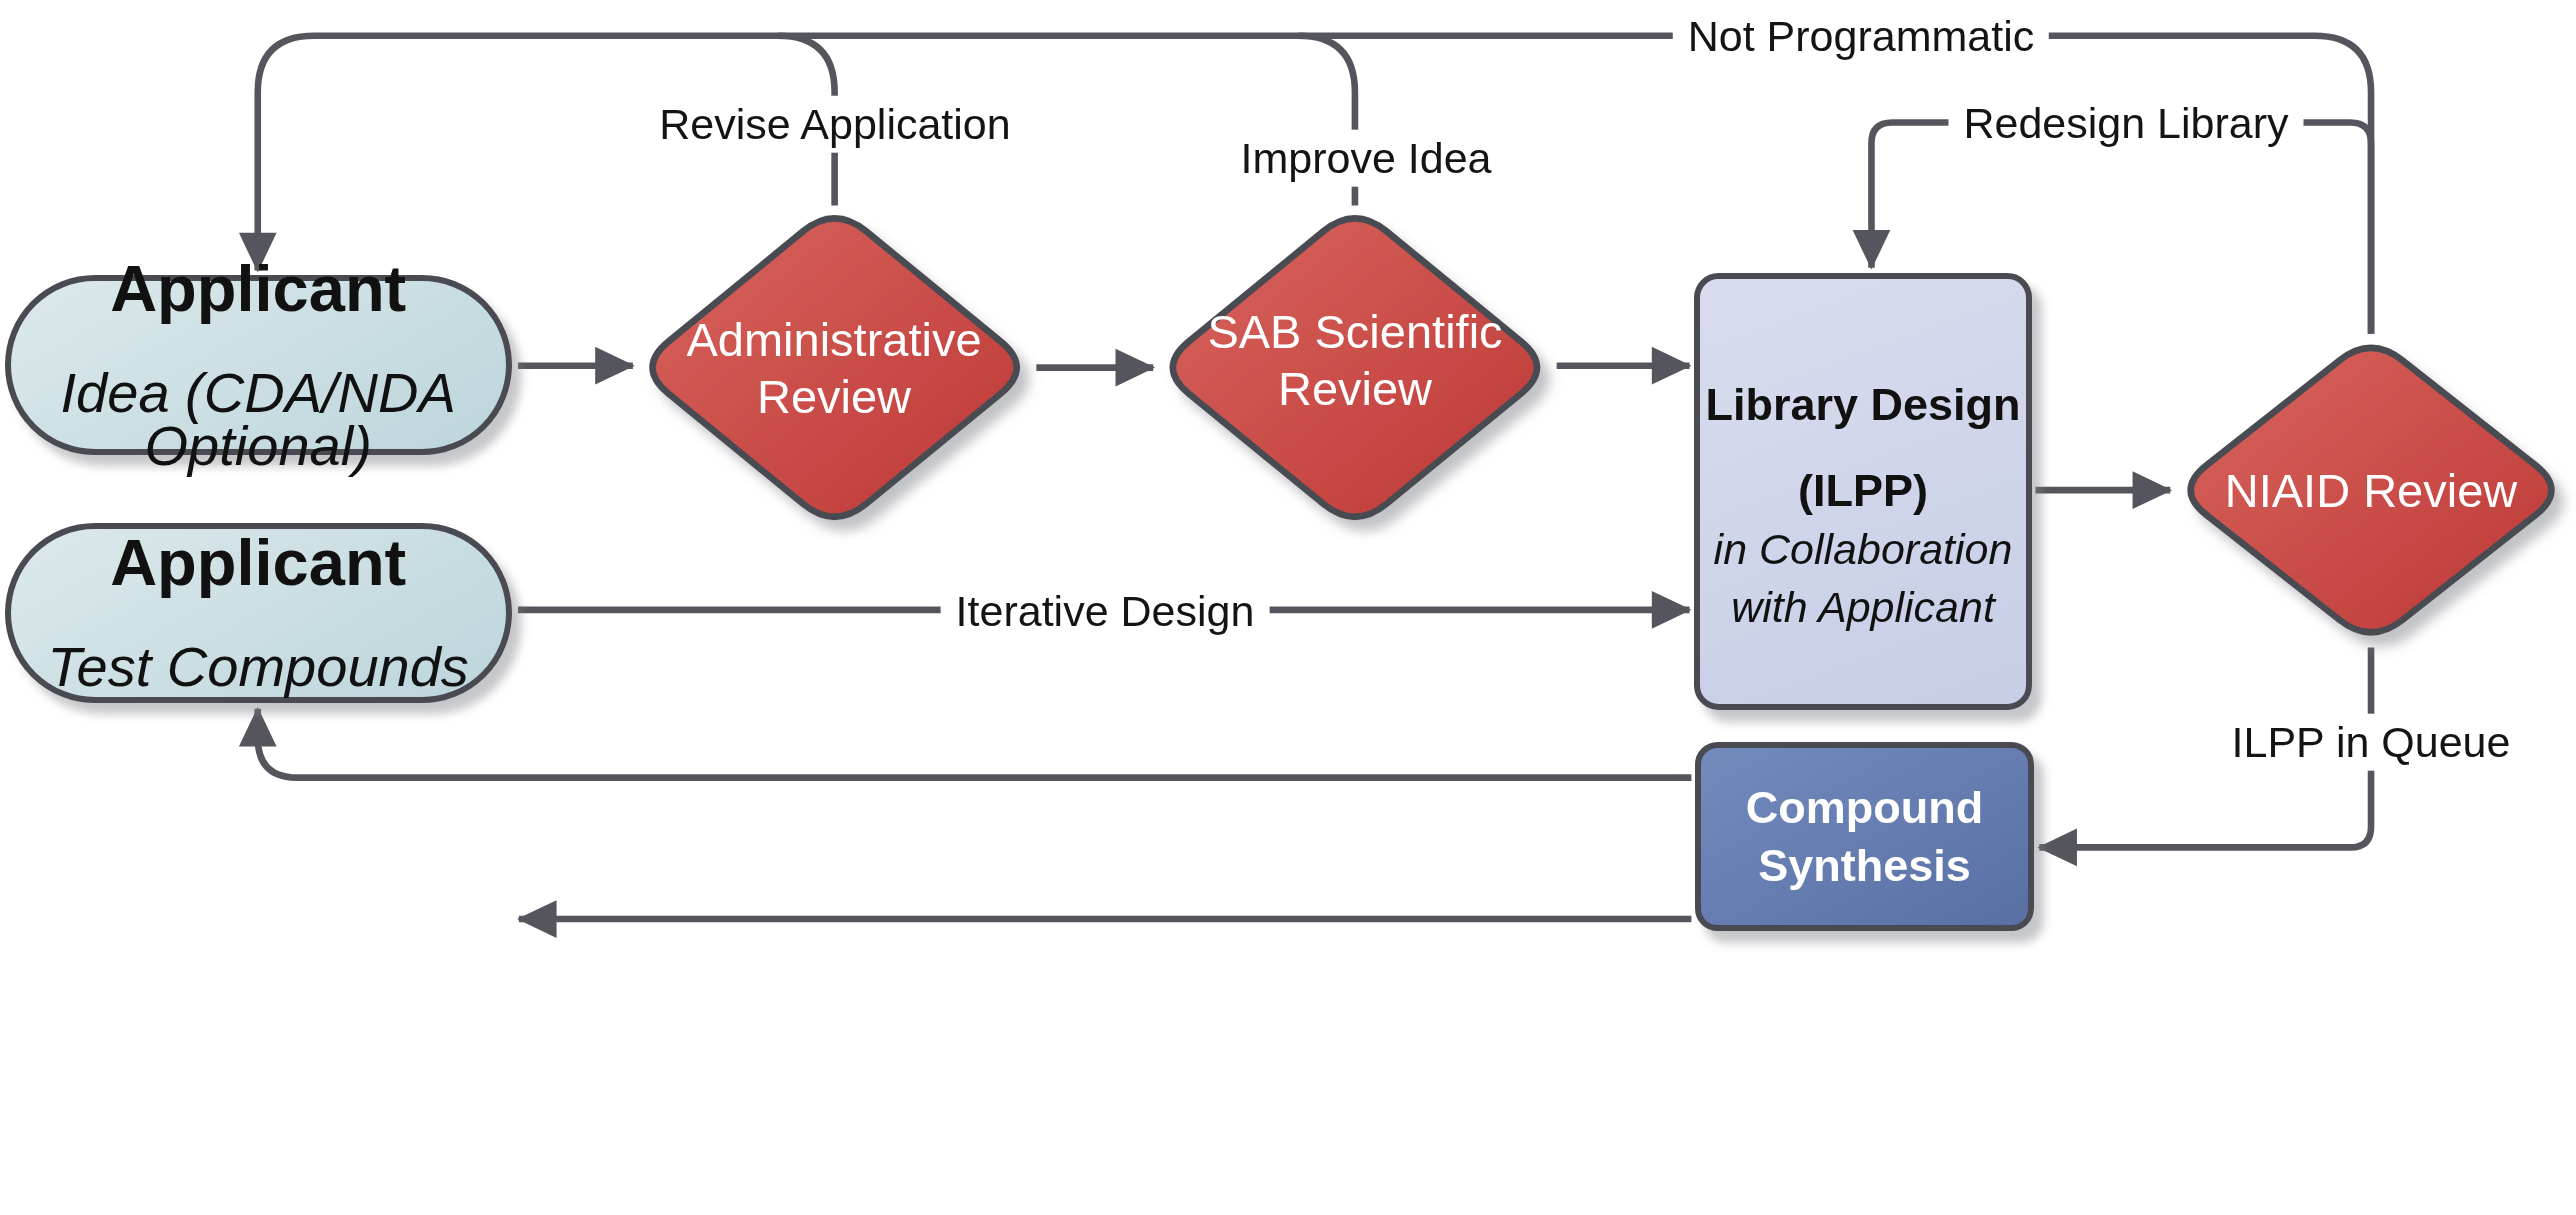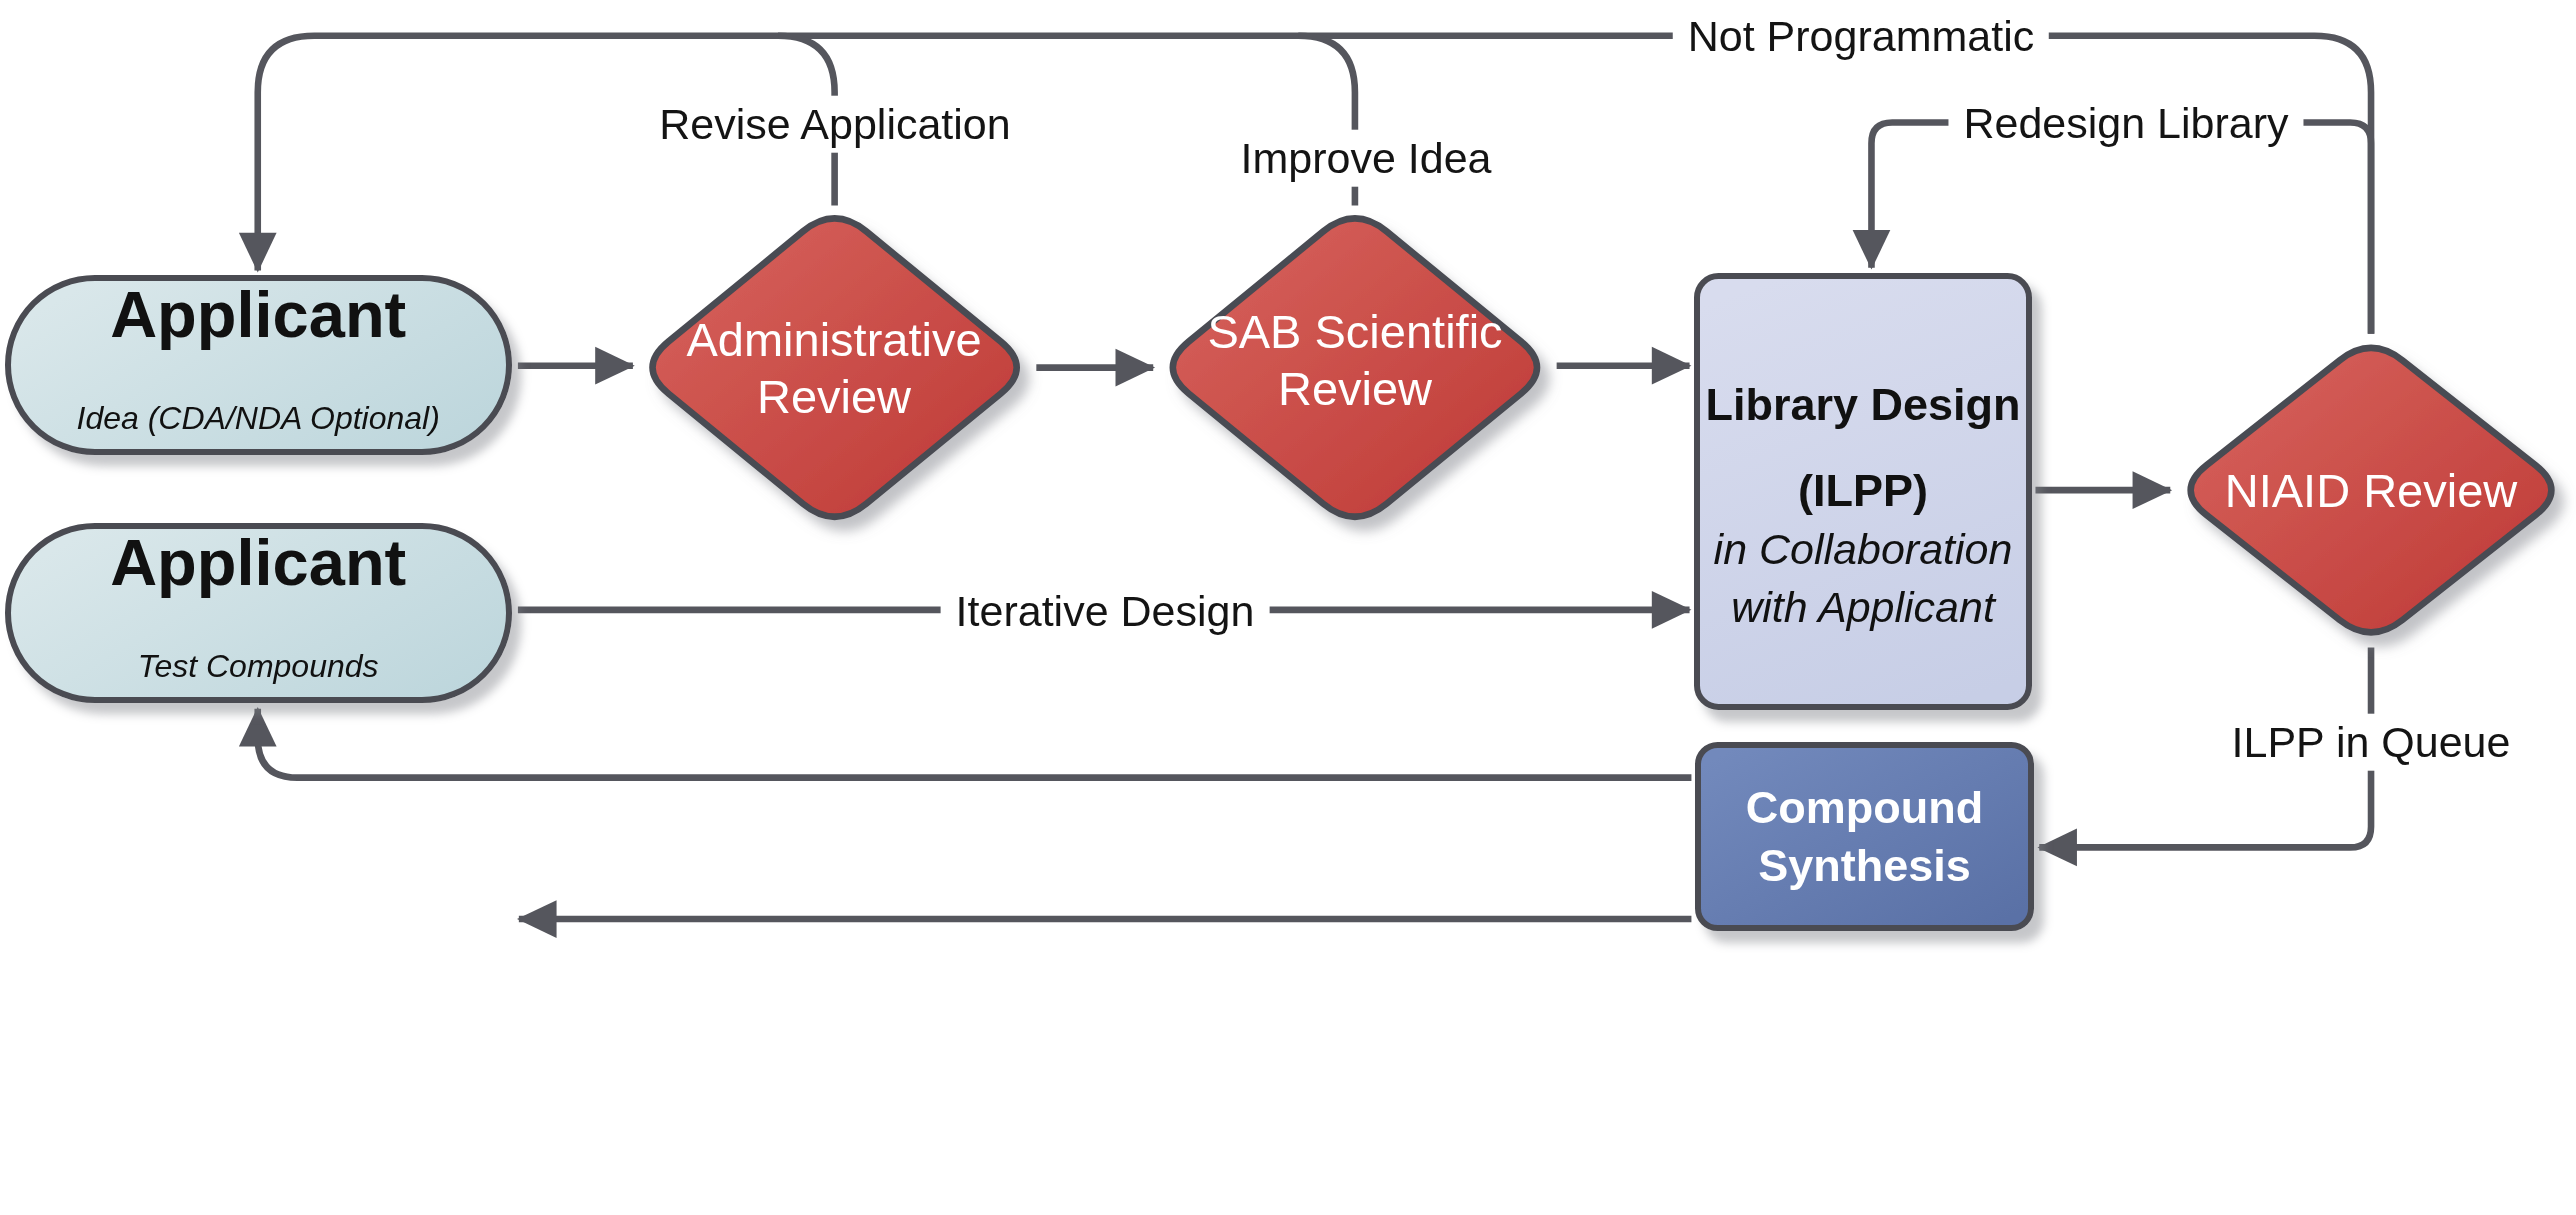--- a/index.html
+++ b/index.html
@@ -30,21 +30,21 @@
   #node-library-design {
     left:1694px; top:273px; width:338px; height:437px; border-radius:24.5px;
     background:linear-gradient(160deg, var(--lavender_light) 5%, var(--lavender_dark) 95%);
   }
   #node-compound-synthesis {
     left:1695px; top:742px; width:339px; height:189px; border-radius:22.6px;
     background:linear-gradient(150deg, var(--synthesis_blue_light) 5%, var(--synthesis_blue_dark) 95%);
   }
 
   .node-title { font-size:65px; font-weight:700; line-height:60px; color:var(--node_text); }
-  .node-sub   { font-size:32px; font-style:italic; line-height:53px; color:var(--node_text);margin-top:47px; }
+  .node-sub   { font-size:56px; font-style:italic; line-height:53px; color:var(--node_text);margin-top:47px; }
 
   .ld-bold   { font-size:45px; font-weight:700; line-height:58px; color:var(--node_text);margin-top:28px; }
   .ld-italic { font-size:43px; font-style:italic; line-height:58px; color:var(--node_text); }
   .cs-line   { font-size:45px; font-weight:700; line-height:58px; color:var(--diamond_text); }
 
   .diamond-label {
     position:absolute; transform:translate(-50%,-50%);
     color:var(--diamond_text); font-weight:400; font-size:47px; line-height:57px;
     text-align:center; white-space:nowrap;
   }

